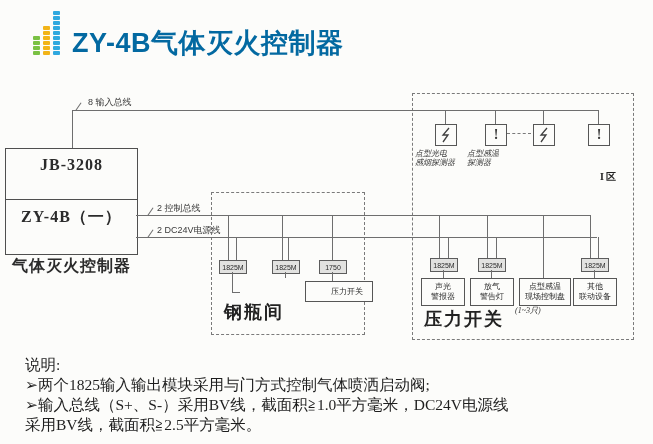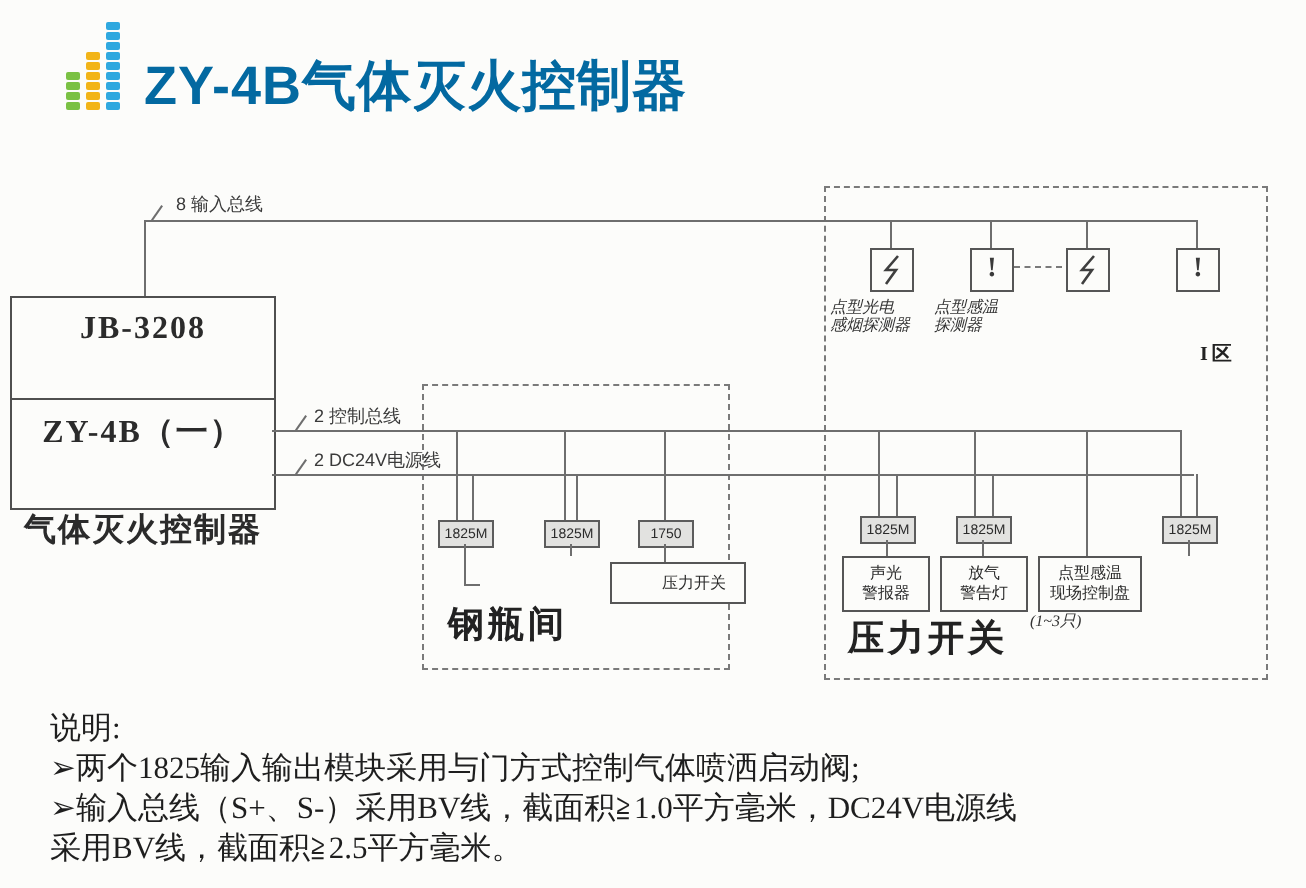--- a/index.html
+++ b/index.html
@@ -176,20 +176,24 @@
   </div>
   <div class="small-box" style="left:421px;top:278px;width:42px;height:26px;">
     <div class="dev-text">声光</div>
     <div class="dev-text">警报器</div>
   </div>
   <div class="small-box" style="left:519px;top:278px;width:50px;height:26px;">
     <div class="dev-text">点型感温</div>
     <div class="dev-text">现场控制盘</div>
   </div>
   <div class="tiny-label" style="left:515px;top:306px;width:50px;">(1~3只)</div>
+  <div class="small-box" style="left:573px;top:278px;width:42px;height:26px;">
+    <div class="dev-text">其他</div>
+    <div class="dev-text">联动设备</div>
+  </div>
   <div class="zone-label" style="left:424px;top:307px;font-size:18px;">压力开关</div>
 
 </div>
 
 <div class="notes">
   <div>说明:</div>
   <div>➢两个1825输入输出模块采用与门方式控制气体喷洒启动阀;</div>
   <div>➢输入总线（S+、S-）采用BV线，截面积≧1.0平方毫米，DC24V电源线</div>
   <div>采用BV线，截面积≧2.5平方毫米。</div>
 </div>

